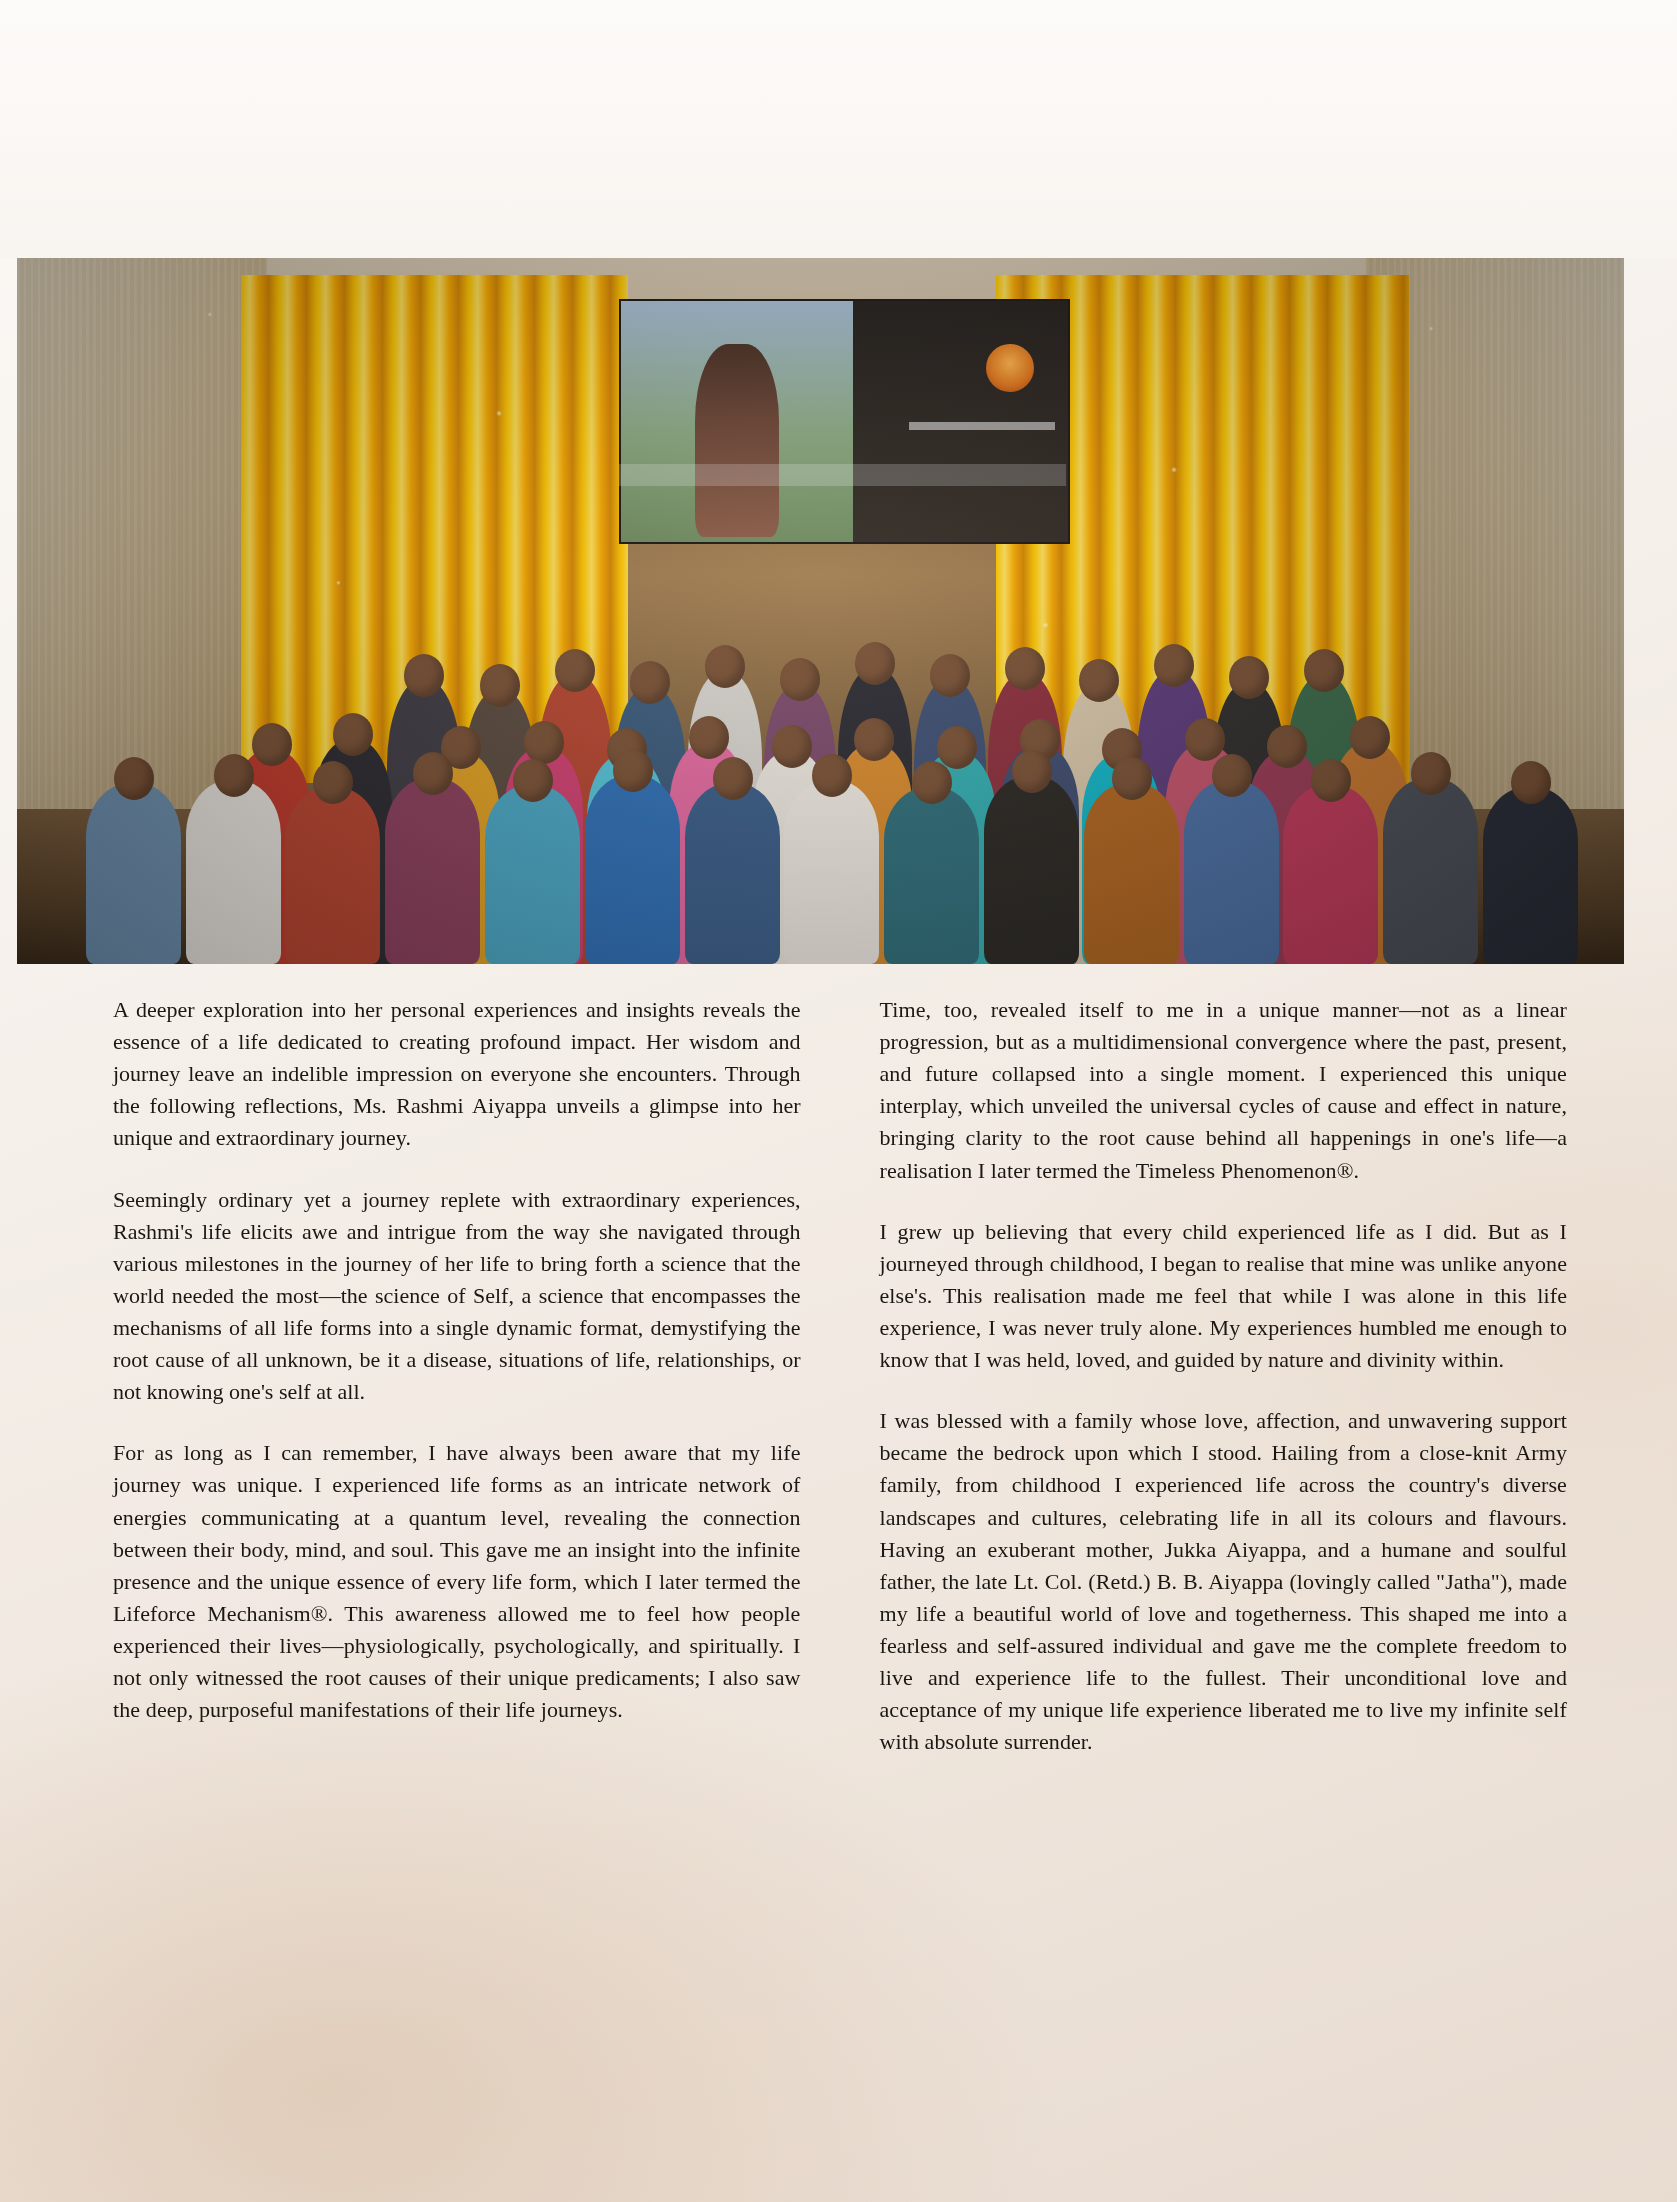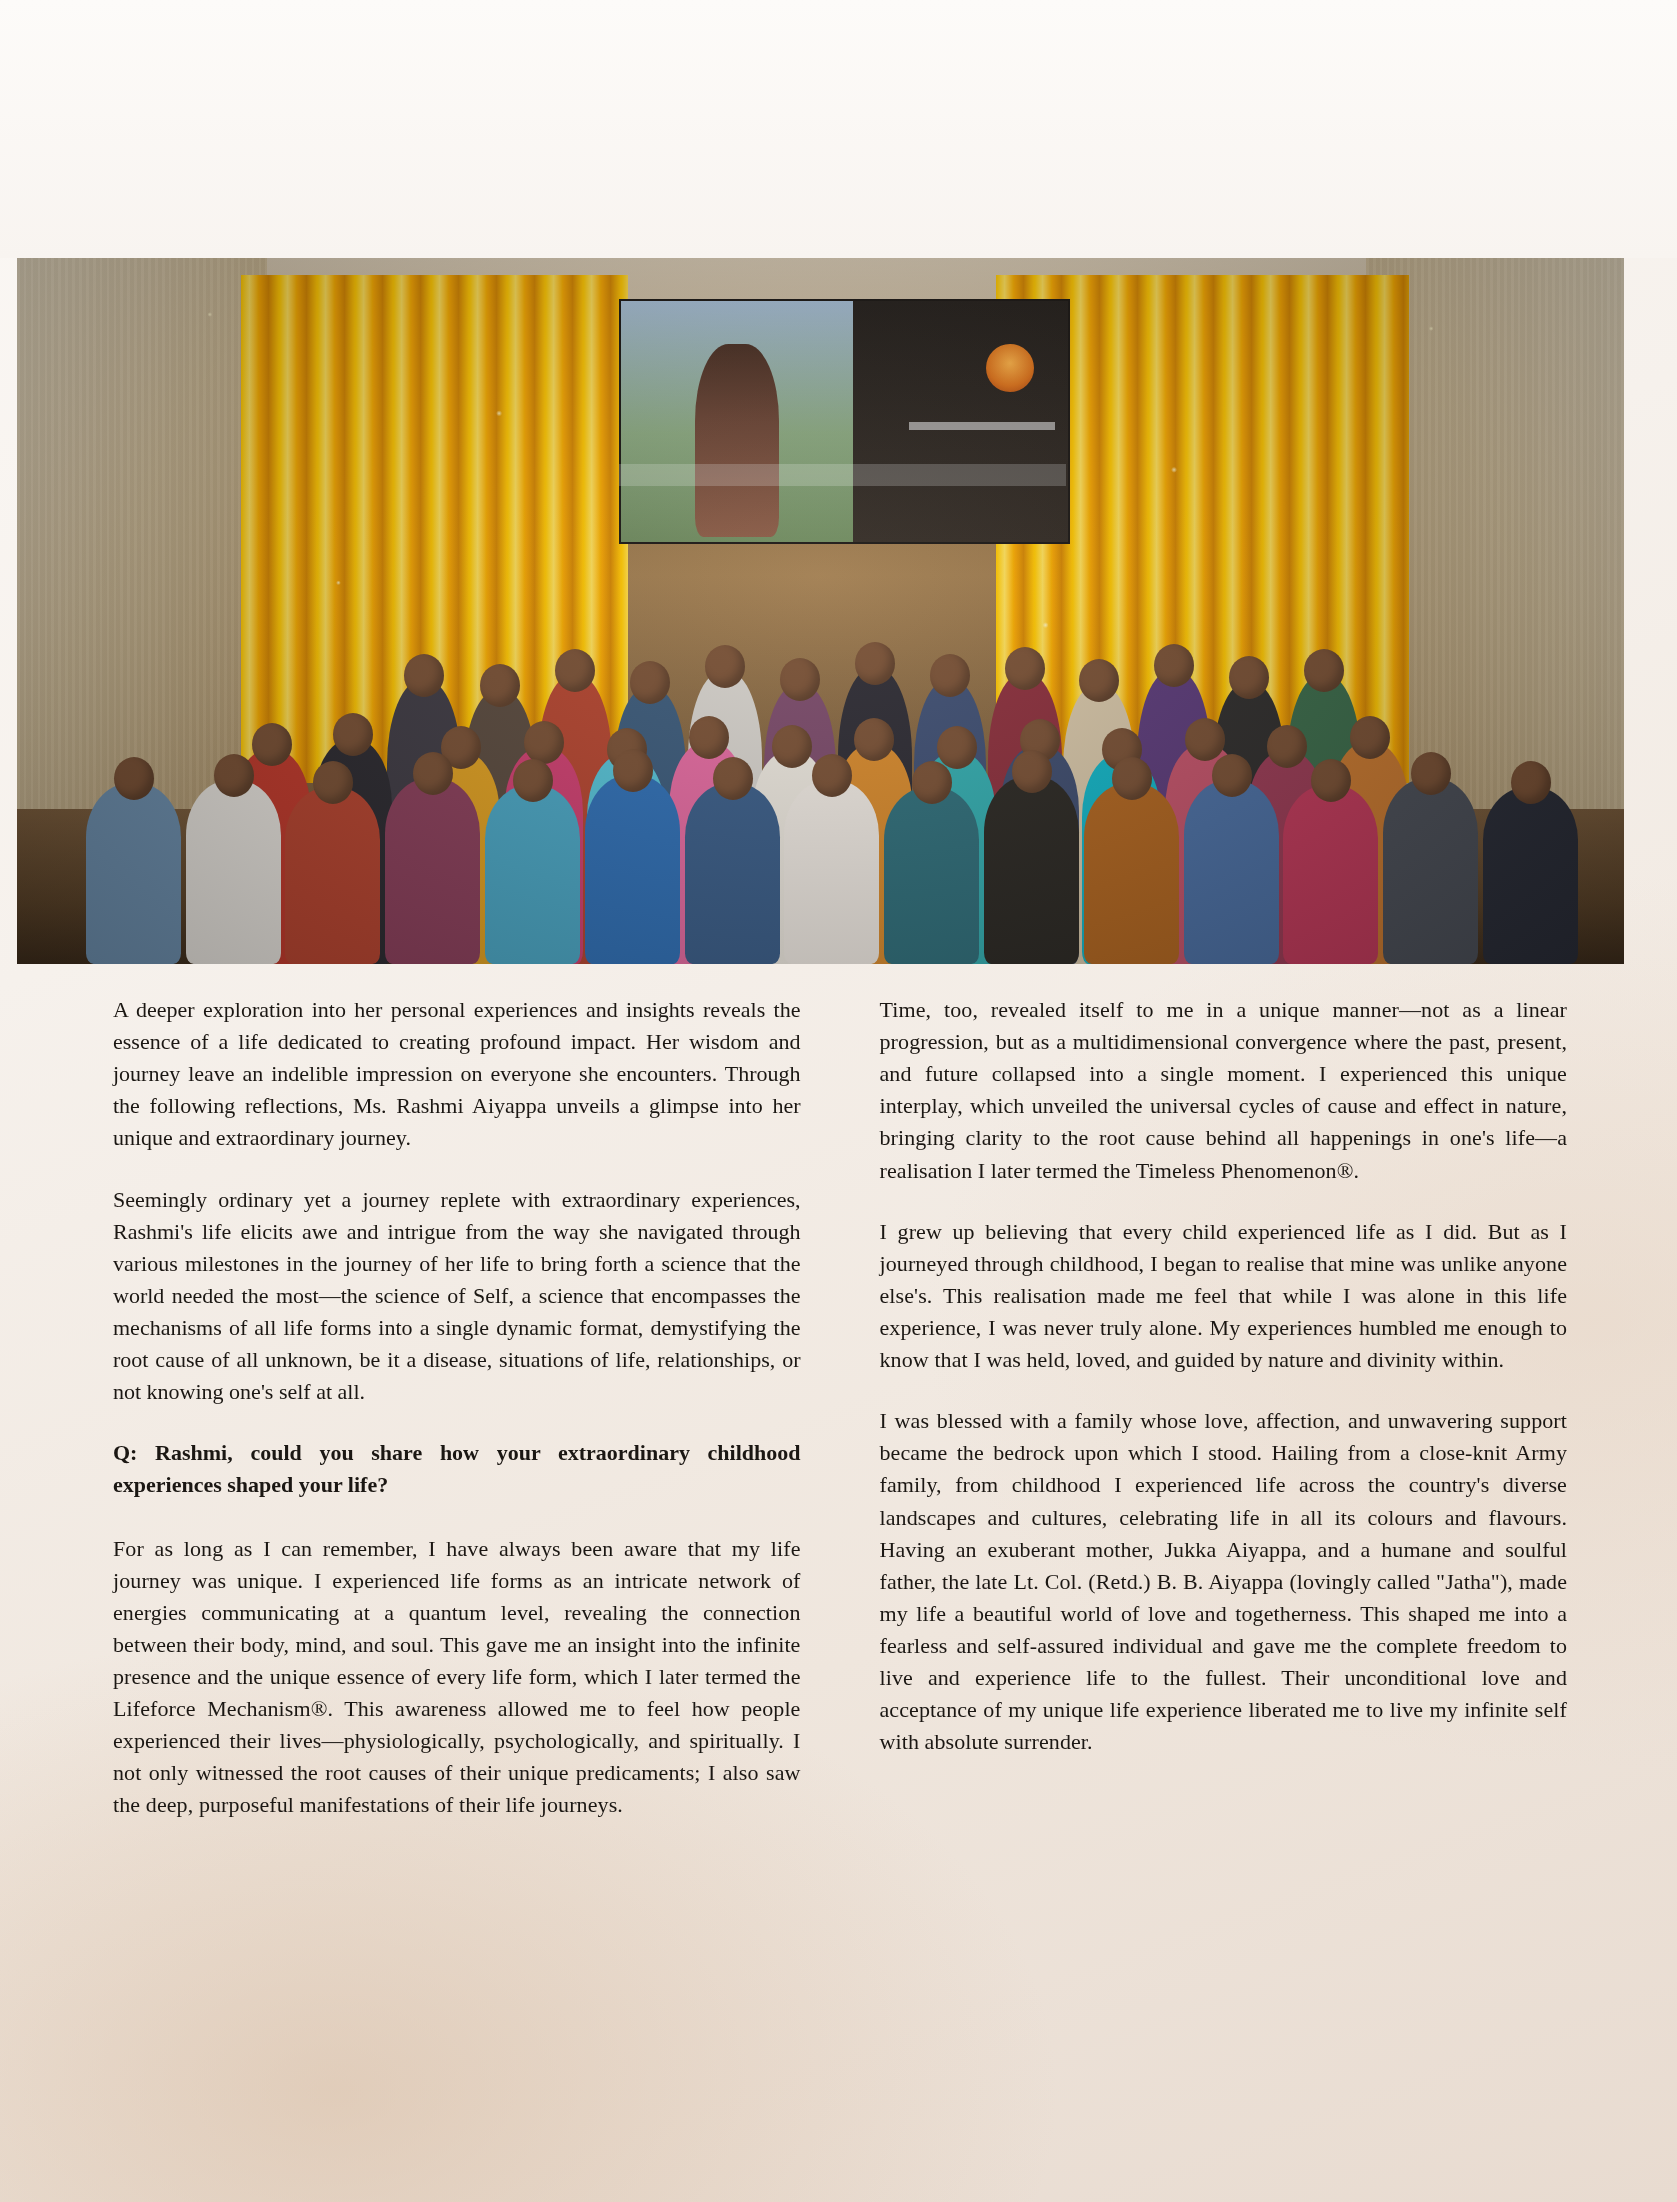--- a/index.html
+++ b/index.html
@@ -270,21 +270,20 @@
 
       <div class="photo-shade"></div>
     </div>
   </div>
 
   <div class="columns">
 
     <div class="col">
       <p class="para roman">A deeper exploration into her personal experiences and insights reveals the essence of a life dedicated to creating profound impact. Her wisdom and journey leave an indelible impression on everyone she encounters. Through the following reflections, Ms. Rashmi Aiyappa unveils a glimpse into her unique and extraordinary journey.</p>
       <p class="para roman">Seemingly ordinary yet a journey replete with extraordinary experiences, Rashmi's life elicits awe and intrigue from the way she navigated through various milestones in the journey of her life to bring forth a science that the world needed the most—the science of Self, a science that encompasses the mechanisms of all life forms into a single dynamic format, demystifying the root cause of all unknown, be it a disease, situations of life, relationships, or not knowing one's self at all.</p>
-      <p class="para roman bold-q">Q: Rashmi, could you share how your extraordinary childhood experiences shaped your life?</p>
       <p class="para italic spaced">For as long as I can remember, I have always been aware that my life journey was unique. I experienced life forms as an intricate network of energies communicating at a quantum level, revealing the connection between their body, mind, and soul. This gave me an insight into the infinite presence and the unique essence of every life form, which I later termed the Lifeforce Mechanism®. This awareness allowed me to feel how people experienced their lives—physiologically, psychologically, and spiritually. I not only witnessed the root causes of their unique predicaments; I also saw the deep, purposeful manifestations of their life journeys.</p>
     </div>
 
     <div class="col">
       <p class="para italic">Time, too, revealed itself to me in a unique manner—not as a linear progression, but as a multidimensional convergence where the past, present, and future collapsed into a single moment. I experienced this unique interplay, which unveiled the universal cycles of cause and effect in nature, bringing clarity to the root cause behind all happenings in one's life—a realisation I later termed the Timeless Phenomenon®.</p>
       <p class="para italic">I grew up believing that every child experienced life as I did. But as I journeyed through childhood, I began to realise that mine was unlike anyone else's. This realisation made me feel that while I was alone in this life experience, I was never truly alone. My experiences humbled me enough to know that I was held, loved, and guided by nature and divinity within.</p>
       <p class="para italic tight">I was blessed with a family whose love, affection, and unwavering support became the bedrock upon which I stood. Hailing from a close-knit Army family, from childhood I experienced life across the country's diverse landscapes and cultures, celebrating life in all its colours and flavours. Having an exuberant mother, Jukka Aiyappa, and a humane and soulful father, the late Lt. Col. (Retd.) B. B. Aiyappa (lovingly called "Jatha"), made my life a beautiful world of love and togetherness. This shaped me into a fearless and self-assured individual and gave me the complete freedom to live and experience life to the fullest. Their unconditional love and acceptance of my unique life experience liberated me to live my infinite self with absolute surrender.</p>
     </div>
 
   </div>

